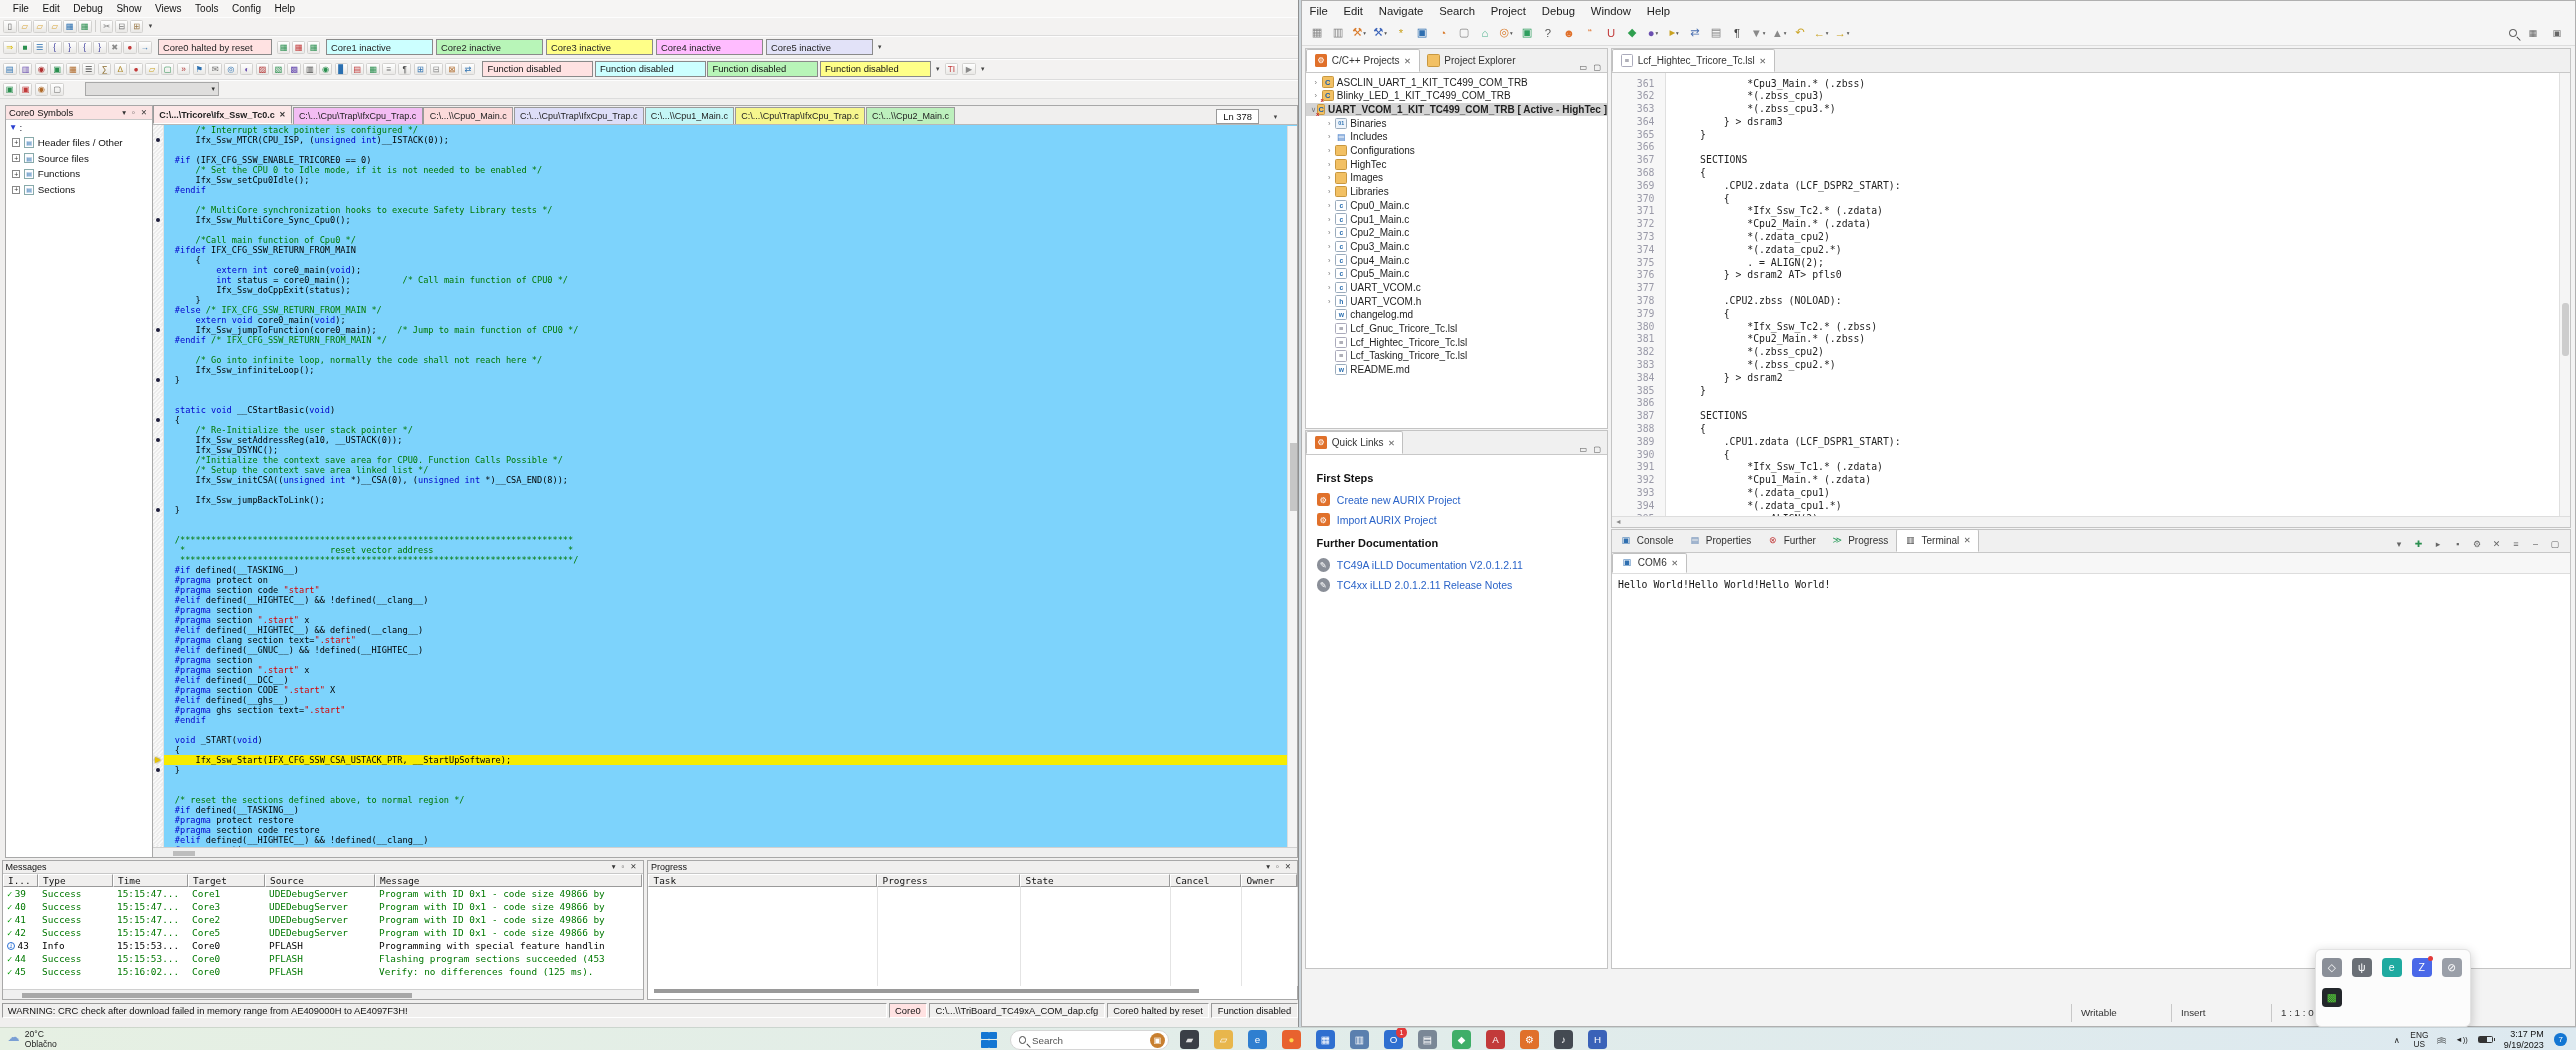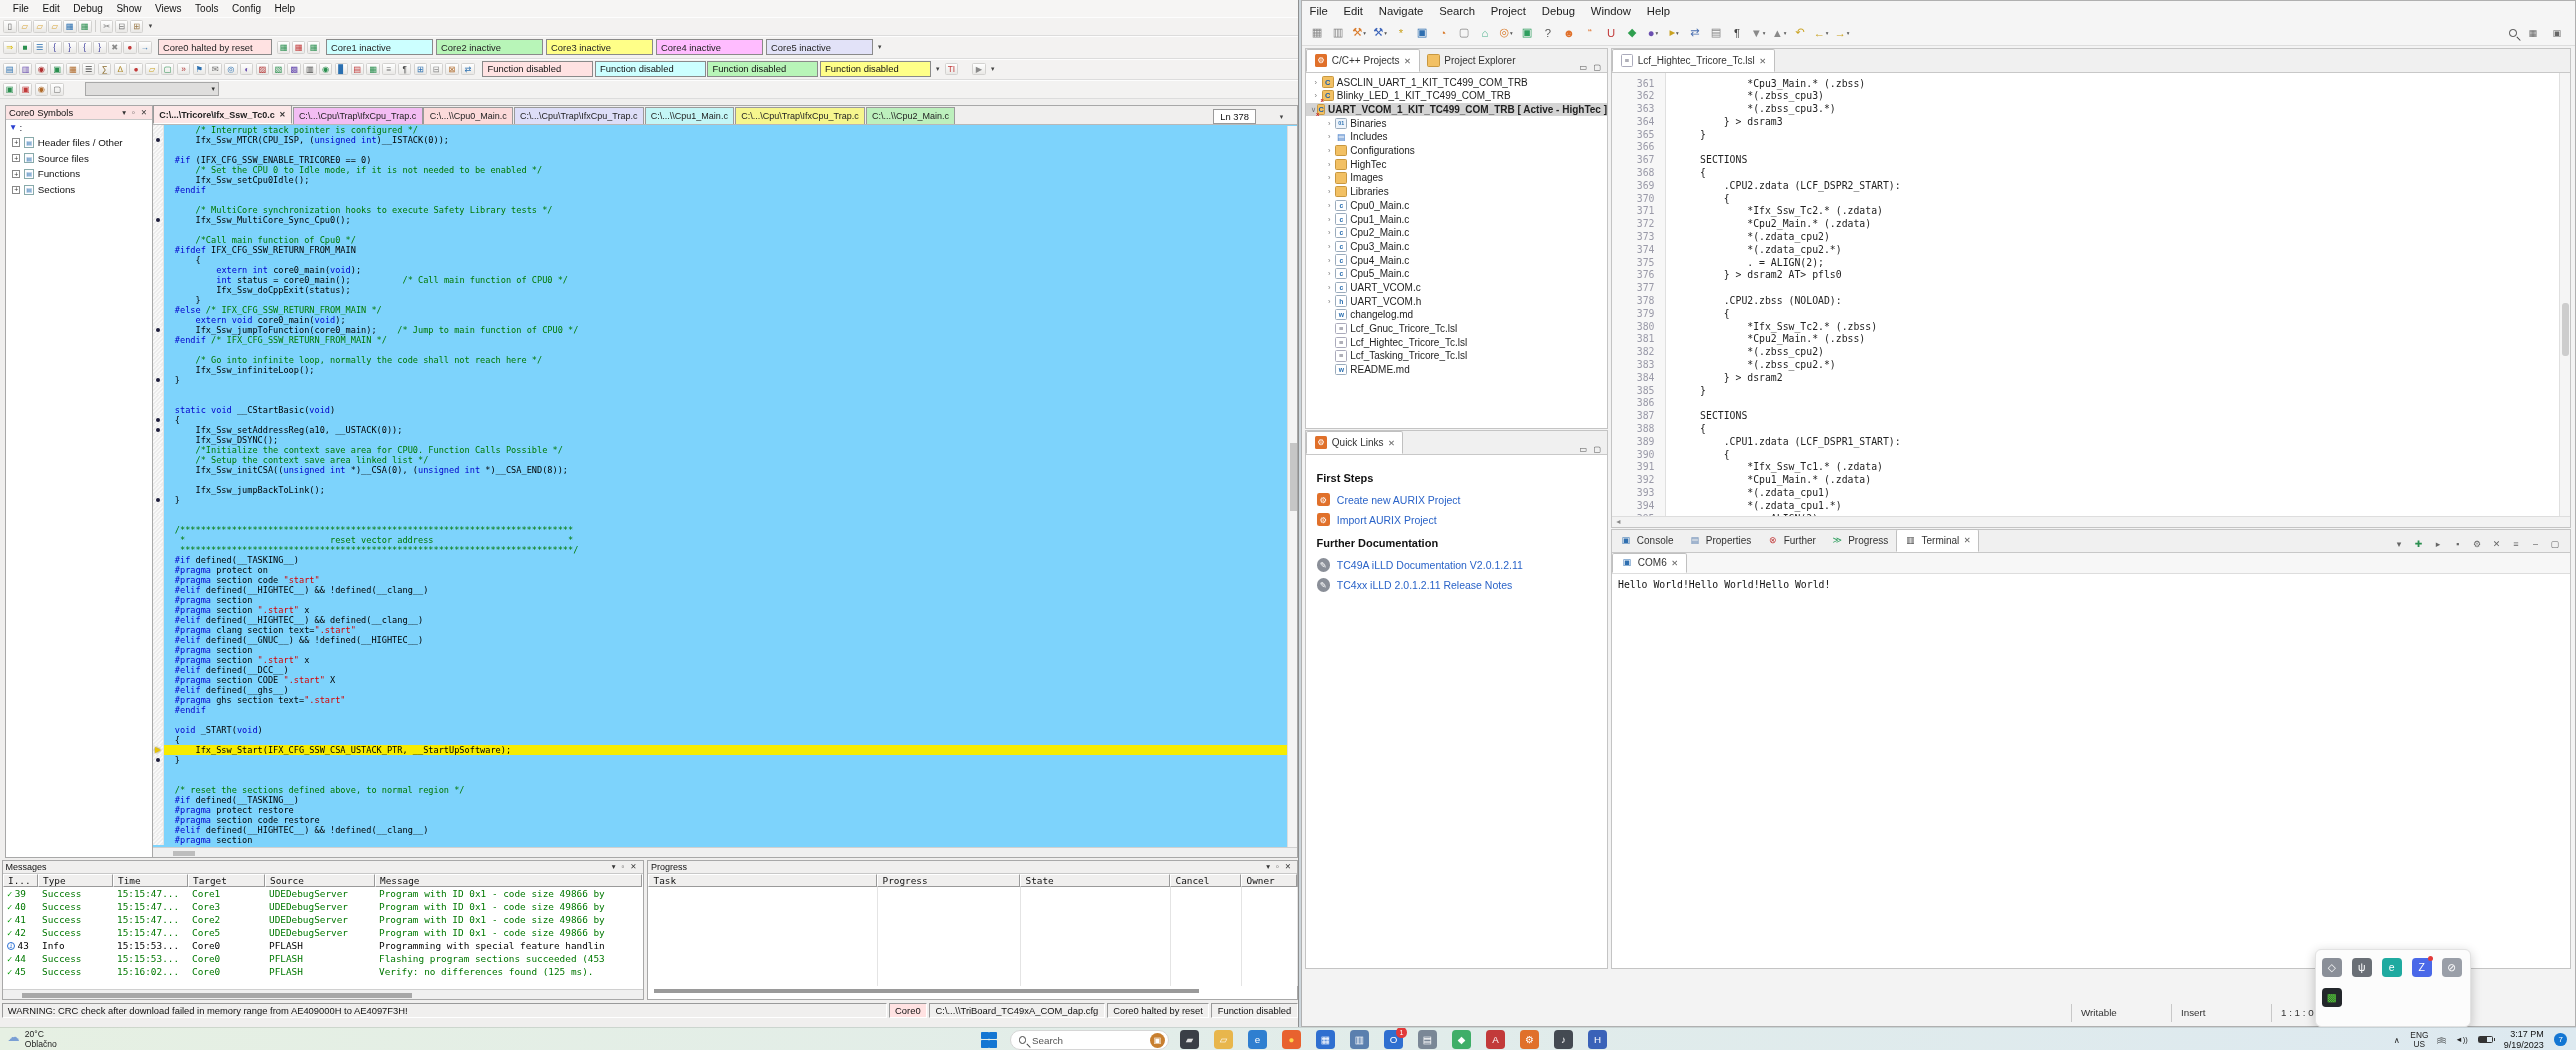--- a/index.html
+++ b/index.html
@@ -30,21 +30,21 @@
   .funnel{color:#2a3fd0;font-size:8.3px;margin-right:2.3px}
   .symrow{display:flex;align-items:center;height:15.8px;padding-left:6px;font-size:9.8px;color:#111}
   .plusbox{width:8.3px;height:8.3px;border:0.8px solid #888;display:inline-flex;align-items:center;justify-content:center;font-size:6.8px;color:#333;margin-right:3.8px;background:#fff}
   .docic{width:9.8px;height:10.5px;border:0.8px solid #8aa;background:#fdfdff;color:#2a6fb0;font-size:6px;display:inline-flex;align-items:center;justify-content:center;margin-right:3.8px}
   
   #ude-editor{left:152px;top:105px;width:1146px;height:753px;background:#fff;border:0.8px solid #a8a8a8;display:flex;flex-direction:column}
   #ude-tabrow{height:19px;background:#f0efee;display:flex;align-items:flex-end;border-bottom:0.8px solid #b8b8b8}
   .udetab{height:17.3px;display:flex;align-items:center;padding:0 5.3px;font-size:9px;border:0.8px solid #9a9a9a;border-bottom:none;margin-right:0.8px;white-space:nowrap;overflow:hidden;color:#222}
   .udetab.active{height:19px;font-weight:bold;border-bottom:0.8px solid #fff}
   .udetab .x{margin-left:4.5px;font-size:7.5px;color:#333}
-  #lnbox{margin-left:auto;display:flex;align-items:center;gap:20px;padding-right:10px}
+  #lnbox{margin-left:auto;display:flex;align-items:center;gap:11px;padding-right:16px}
   #lnind{border:0.8px solid #9a9a9a;background:#fff;height:15px;display:flex;align-items:center;padding:0 6px;font-size:9.4px}
   #ude-code{flex:1;overflow:hidden;position:relative;background:#7dd3fc;font-family:"DejaVu Sans Mono",monospace;font-size:8.6px}
   .cl{display:flex;height:10px;align-items:center;white-space:pre}
   .gut{width:11.3px;min-width:11.3px;height:100%;background:repeating-linear-gradient(135deg,#ececec 0 1.5px,#f9f9f9 1.5px 3px);border-right:0.8px solid #e2e2e2;display:flex;align-items:center;justify-content:center}
   .bp{width:4.5px;height:4.5px;border-radius:50%;background:#1c1c3a}
   .cur{width:0;height:0;border-left:6px solid #e8c400;border-top:3px solid transparent;border-bottom:3px solid transparent;filter:drop-shadow(0 0 0.8px #7a6a00)}
   .ct{flex:1;padding-left:10.5px}
   .cl.hl .ct{background:#f6ec00}
   .tk-p{color:#000}.tk-c{color:#007800}.tk-k{color:#0000cd}.tk-r{color:#d40000}
   .hsb{height:9.8px;background:#f0f0f0;border-top:0.8px solid #d0d0d0;position:relative}
@@ -245,21 +245,21 @@
         <span class="ti" style="color: rgb(176, 106, 42);">⊠</span>
         <span class="ti" style="color: rgb(42, 111, 176);">⇄</span>
       </span>
     <span id="funcslots" style="display:flex;gap:1.5px;margin-left:6px">
         <div class="funcbox" style="background: rgb(255, 226, 226);">Function disabled</div>
         <div class="funcbox" style="background: rgb(204, 255, 255);">Function disabled</div>
         <div class="funcbox" style="background: rgb(184, 245, 184);">Function disabled</div>
         <div class="funcbox" style="background: rgb(255, 255, 136);">Function disabled</div>
       </span>
     <span class="ovf">▾</span>
-    <span id="tb3r" style="display:flex;gap:14px">
+    <span id="tb3r" style="display:flex;gap:4px">
         <span class="ti" style="color: rgb(194, 58, 58);">TI</span>
         <span class="ti" style="color: rgb(138, 138, 138);">▶</span>
       </span>
     <span class="ovf">▾</span>
   </div>
   <div id="tb4" class="udetb">
     <span id="tb4i" style="display:flex;gap:2.3px">
         <span class="ti" style="color: rgb(42, 143, 79);">▣</span>
         <span class="ti" style="color: rgb(194, 58, 58);">▣</span>
         <span class="ti" style="color: rgb(176, 106, 42);">◉</span>
@@ -359,20 +359,21 @@
         <div class="cl"><span class="gut"><span class="bp"></span></span><span class="ct"><span class="tk-p">    Ifx_Ssw_jumpToFunction(core0_main);    </span><span class="tk-c">/* Jump to main function of CPU0 */</span></span></div>
         <div class="cl"><span class="gut"></span><span class="ct"><span class="tk-k">#endif</span><span class="tk-p"> </span><span class="tk-c">/* IFX_CFG_SSW_RETURN_FROM_MAIN */</span></span></div>
         <div class="cl"><span class="gut"></span><span class="ct"></span></div>
         <div class="cl"><span class="gut"></span><span class="ct"><span class="tk-p">    </span><span class="tk-c">/* Go into infinite loop, normally the code shall not reach here */</span></span></div>
         <div class="cl"><span class="gut"></span><span class="ct"><span class="tk-p">    Ifx_Ssw_infiniteLoop();</span></span></div>
         <div class="cl"><span class="gut"><span class="bp"></span></span><span class="ct"><span class="tk-p">}</span></span></div>
         <div class="cl"><span class="gut"></span><span class="ct"></span></div>
         <div class="cl"><span class="gut"></span><span class="ct"></span></div>
         <div class="cl"><span class="gut"></span><span class="ct"><span class="tk-k">static</span><span class="tk-p"> </span><span class="tk-k">void</span><span class="tk-p"> __CStartBasic(</span><span class="tk-k">void</span><span class="tk-p">)</span></span></div>
         <div class="cl"><span class="gut"><span class="bp"></span></span><span class="ct"><span class="tk-p">{</span></span></div>
+        <div class="cl"><span class="gut"></span><span class="ct"><span class="tk-p">    </span><span class="tk-c">/* Re-Initialize the user stack pointer */</span></span></div>
         <div class="cl"><span class="gut"><span class="bp"></span></span><span class="ct"><span class="tk-p">    Ifx_Ssw_setAddressReg(a10, __USTACK(0));</span></span></div>
         <div class="cl"><span class="gut"></span><span class="ct"><span class="tk-p">    Ifx_Ssw_DSYNC();</span></span></div>
         <div class="cl"><span class="gut"></span><span class="ct"><span class="tk-p">    </span><span class="tk-c">/*Initialize the context save area for CPU0. Function Calls Possible */</span></span></div>
         <div class="cl"><span class="gut"></span><span class="ct"><span class="tk-p">    </span><span class="tk-c">/* Setup the context save area linked list */</span></span></div>
         <div class="cl"><span class="gut"></span><span class="ct"><span class="tk-p">    Ifx_Ssw_initCSA((</span><span class="tk-k">unsigned int</span><span class="tk-p"> *)__CSA(0), (</span><span class="tk-k">unsigned int</span><span class="tk-p"> *)__CSA_END(8));</span></span></div>
         <div class="cl"><span class="gut"></span><span class="ct"></span></div>
         <div class="cl"><span class="gut"></span><span class="ct"><span class="tk-p">    Ifx_Ssw_jumpBackToLink();</span></span></div>
         <div class="cl"><span class="gut"><span class="bp"></span></span><span class="ct"><span class="tk-p">}</span></span></div>
         <div class="cl"><span class="gut"></span><span class="ct"></span></div>
         <div class="cl"><span class="gut"></span><span class="ct"></span></div>

